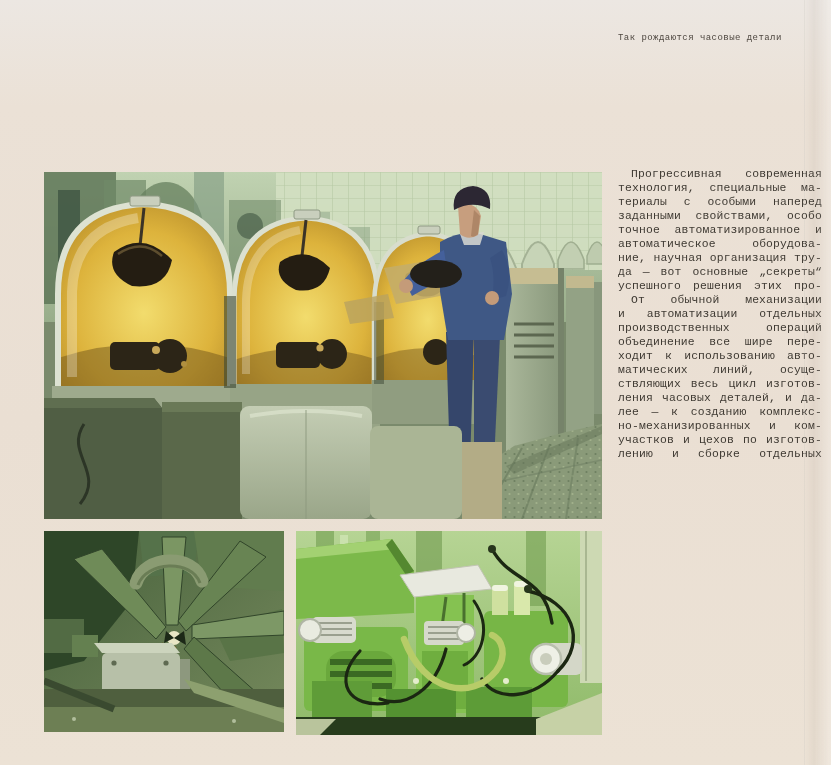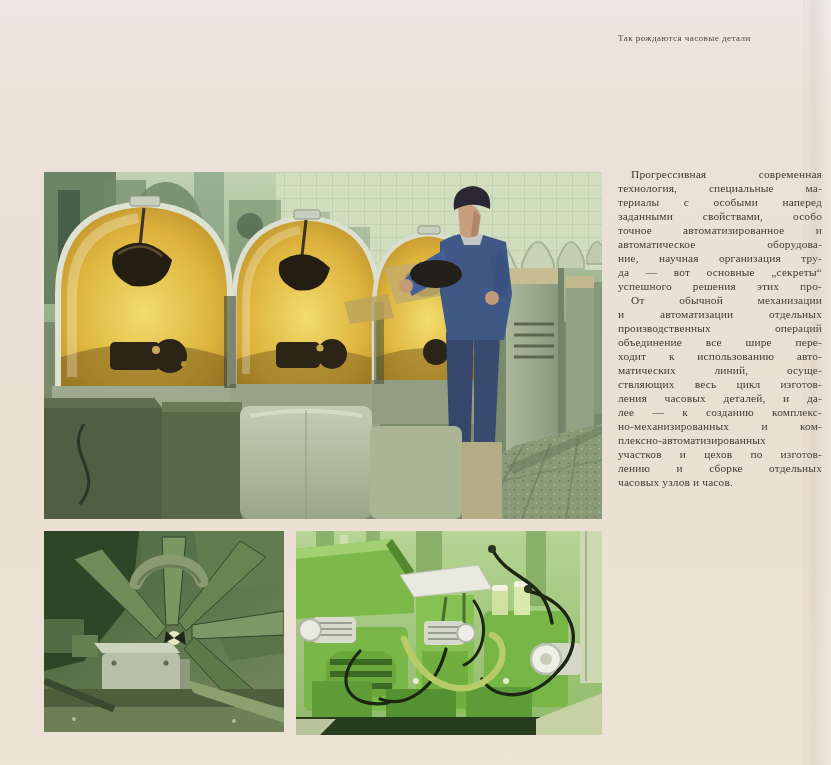--- a/index.html
+++ b/index.html
@@ -1,19 +1,19 @@
 <!DOCTYPE html>
 <html><head>
 <meta charset="utf-8">
 <style>
   html,body { margin:0; padding:0; background:#d8cfc4; }
   .page {
     position:relative; width:831px; height:765px; margin:0 auto;
     background:linear-gradient(180deg,#ece7e2 0%, #ebe1d6 14%, #eadfd3 55%, #ece2d5 100%);
-    font-family:Liberation Serif, serif;
+    font-family:Liberation Mono, monospace;
     overflow:hidden;
   }
   .page-edge {
     position:absolute; top:0; right:0; width:26px; height:100%;
     background:linear-gradient(90deg, rgba(110,95,80,0) 0%, rgba(110,95,80,0.07) 35%, rgba(255,255,255,0.22) 100%);
     border-left:1px solid rgba(120,105,90,0.10);
   }
   .caption {
     position:absolute; left:618px; top:33px;
     font-size:9px; letter-spacing:0.45px; color:#4e4740;
@@ -207,24 +207,22 @@
         <div class="tline tline-first">От обычной механизации</div>
         <div class="tline">и автоматизации отдельных</div>
         <div class="tline">производственных операций</div>
         <div class="tline">объединение все шире пере-</div>
         <div class="tline">ходит к использованию авто-</div>
         <div class="tline">матических линий, осуще-</div>
         <div class="tline">ствляющих весь цикл изготов-</div>
         <div class="tline">ления часовых деталей, и да-</div>
         <div class="tline">лее — к созданию комплекс-</div>
         <div class="tline">но-механизированных и ком-</div>
-        <div class="tline">плексно-автоматизированных</div>
         <div class="tline">участков и цехов по изготов-</div>
         <div class="tline">лению и сборке отдельных</div>
-        <div class="tline tline-last">часовых узлов и часов.</div>
       </div>
   </div>
 
   <figure class="photo photo-bl" style="margin:0">
     <svg viewBox="0 0 240 201" preserveAspectRatio="none">
       <defs>
         <linearGradient id="blGrad" x1="0" y1="0" x2="1" y2="1">
           <stop offset="0" stop-color="#47613c"></stop>
             <stop offset="1" stop-color="#75895c"></stop>
         </linearGradient>

